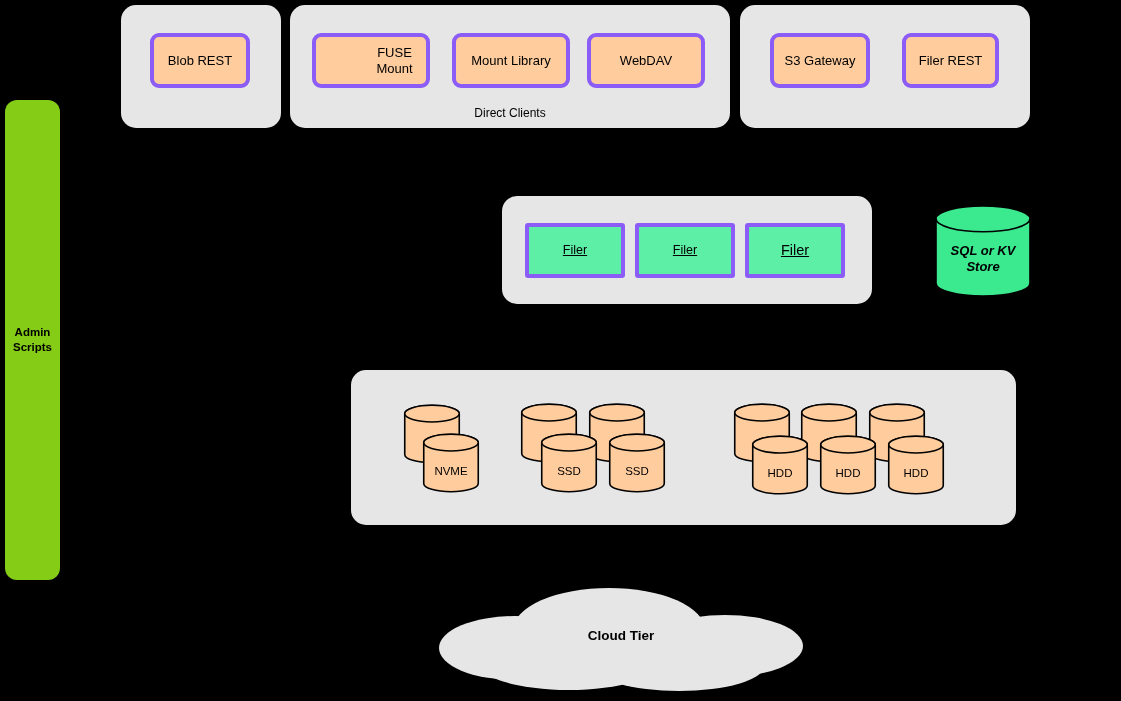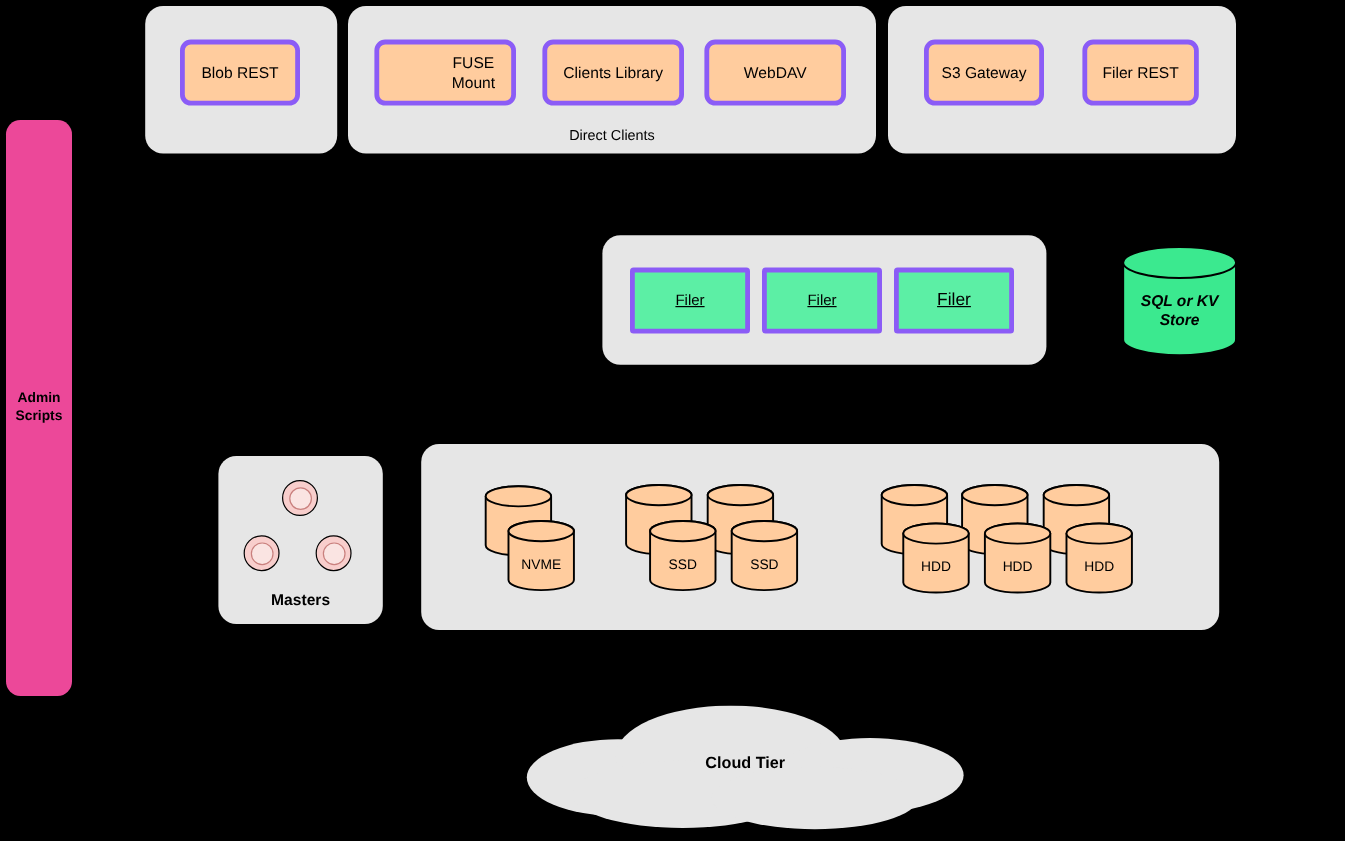--- a/index.html
+++ b/index.html
@@ -40,21 +40,21 @@
     left: 0; right: 0;
     text-align: center;
     font-size: 12px;
     color: #000;
   }
   .bold { font-weight: bold; }
 
   
   .admin-panel {
     position: absolute;
-    background: #ec4899;
+    background: #84cc16;
     border-radius: 12px;
     display: flex;
     align-items: center;
     justify-content: flex-end;
   }
   .admin-panel .panel-label {
     font-weight: bold;
     font-size: 11.5px;
     text-align: center;
     line-height: 1.3;
@@ -125,21 +125,21 @@
 <body>
 
 <div id="canvas">
 
   <div class="group" style="left:121px; top:5px; width:160px; height:123px;">
     <div class="node orange-node" style="left:29px; top:28px; width:100px; height:55px;">Blob REST</div>
   </div>
 
   <div class="group" style="left:290px; top:5px; width:440px; height:123px;">
     <div class="node orange-node" style="left:22px; top:28px; width:118px; height:55px;padding-left:47px;">FUSE Mount</div>
-    <div class="node orange-node" style="left:162px; top:28px; width:118px; height:55px;">Clients Library</div>
+    <div class="node orange-node" style="left:162px; top:28px; width:118px; height:55px;">Mount Library</div>
     <div class="node orange-node" style="left:297px; top:28px; width:118px; height:55px;">WebDAV</div>
     <div class="group-label" style="bottom:8px;">Direct Clients</div>
   </div>
 
   <div class="group" style="left:740px; top:5px; width:290px; height:123px;">
     <div class="node orange-node" style="left:30px; top:28px; width:100px; height:55px;">S3 Gateway</div>
     <div class="node orange-node" style="left:162px; top:28px; width:97px; height:55px;">Filer REST</div>
   </div>
 
   <div class="admin-panel" style="left:5px; top:100px; width:55px; height:480px;">
@@ -153,26 +153,20 @@
   </div>
 
   <div class="cylinder cyl-green" style="left:933px; top:205px; width:100px; height:92px;font-style:italic;">
     <svg viewBox="0 0 100 100" preserveAspectRatio="none" aria-hidden="true">
       <path d="M3,15 L3,85 A47,14 0 0 0 97,85 L97,15 A47,14 0 0 0 3,15 Z"></path>
       <ellipse cx="50" cy="15" rx="47" ry="14"></ellipse>
     </svg>
     <span class="cyl-label big">SQL or KV Store</span>
   </div>
 
-  <div class="group" style="left:182px; top:380px; width:137px; height:140px;">
-    <div class="master-circle" style="left:53px; top:20px;"></div>
-    <div class="master-circle" style="left:21px; top:66px;"></div>
-    <div class="master-circle" style="left:81px; top:66px;"></div>
-    <div class="group-label bold" style="bottom:13px; font-size:13px;">Masters</div>
-  </div>
 
   <div class="group" style="left:351px; top:370px; width:665px; height:155px;padding-left:29px;">
 
     <div class="cylinder cyl-orange" style="left:52px; top:34px; width:58px; height:60px;">
       <svg viewBox="0 0 100 100" preserveAspectRatio="none" aria-hidden="true">
         <path d="M3,16 L3,84 A47,14 0 0 0 97,84 L97,16 A47,14 0 0 0 3,16 Z"></path>
         <ellipse cx="50" cy="16" rx="47" ry="14"></ellipse>
       </svg>
     </div>
     <div class="cylinder cyl-orange" style="left:71px; top:63px; width:58px; height:60px;">

